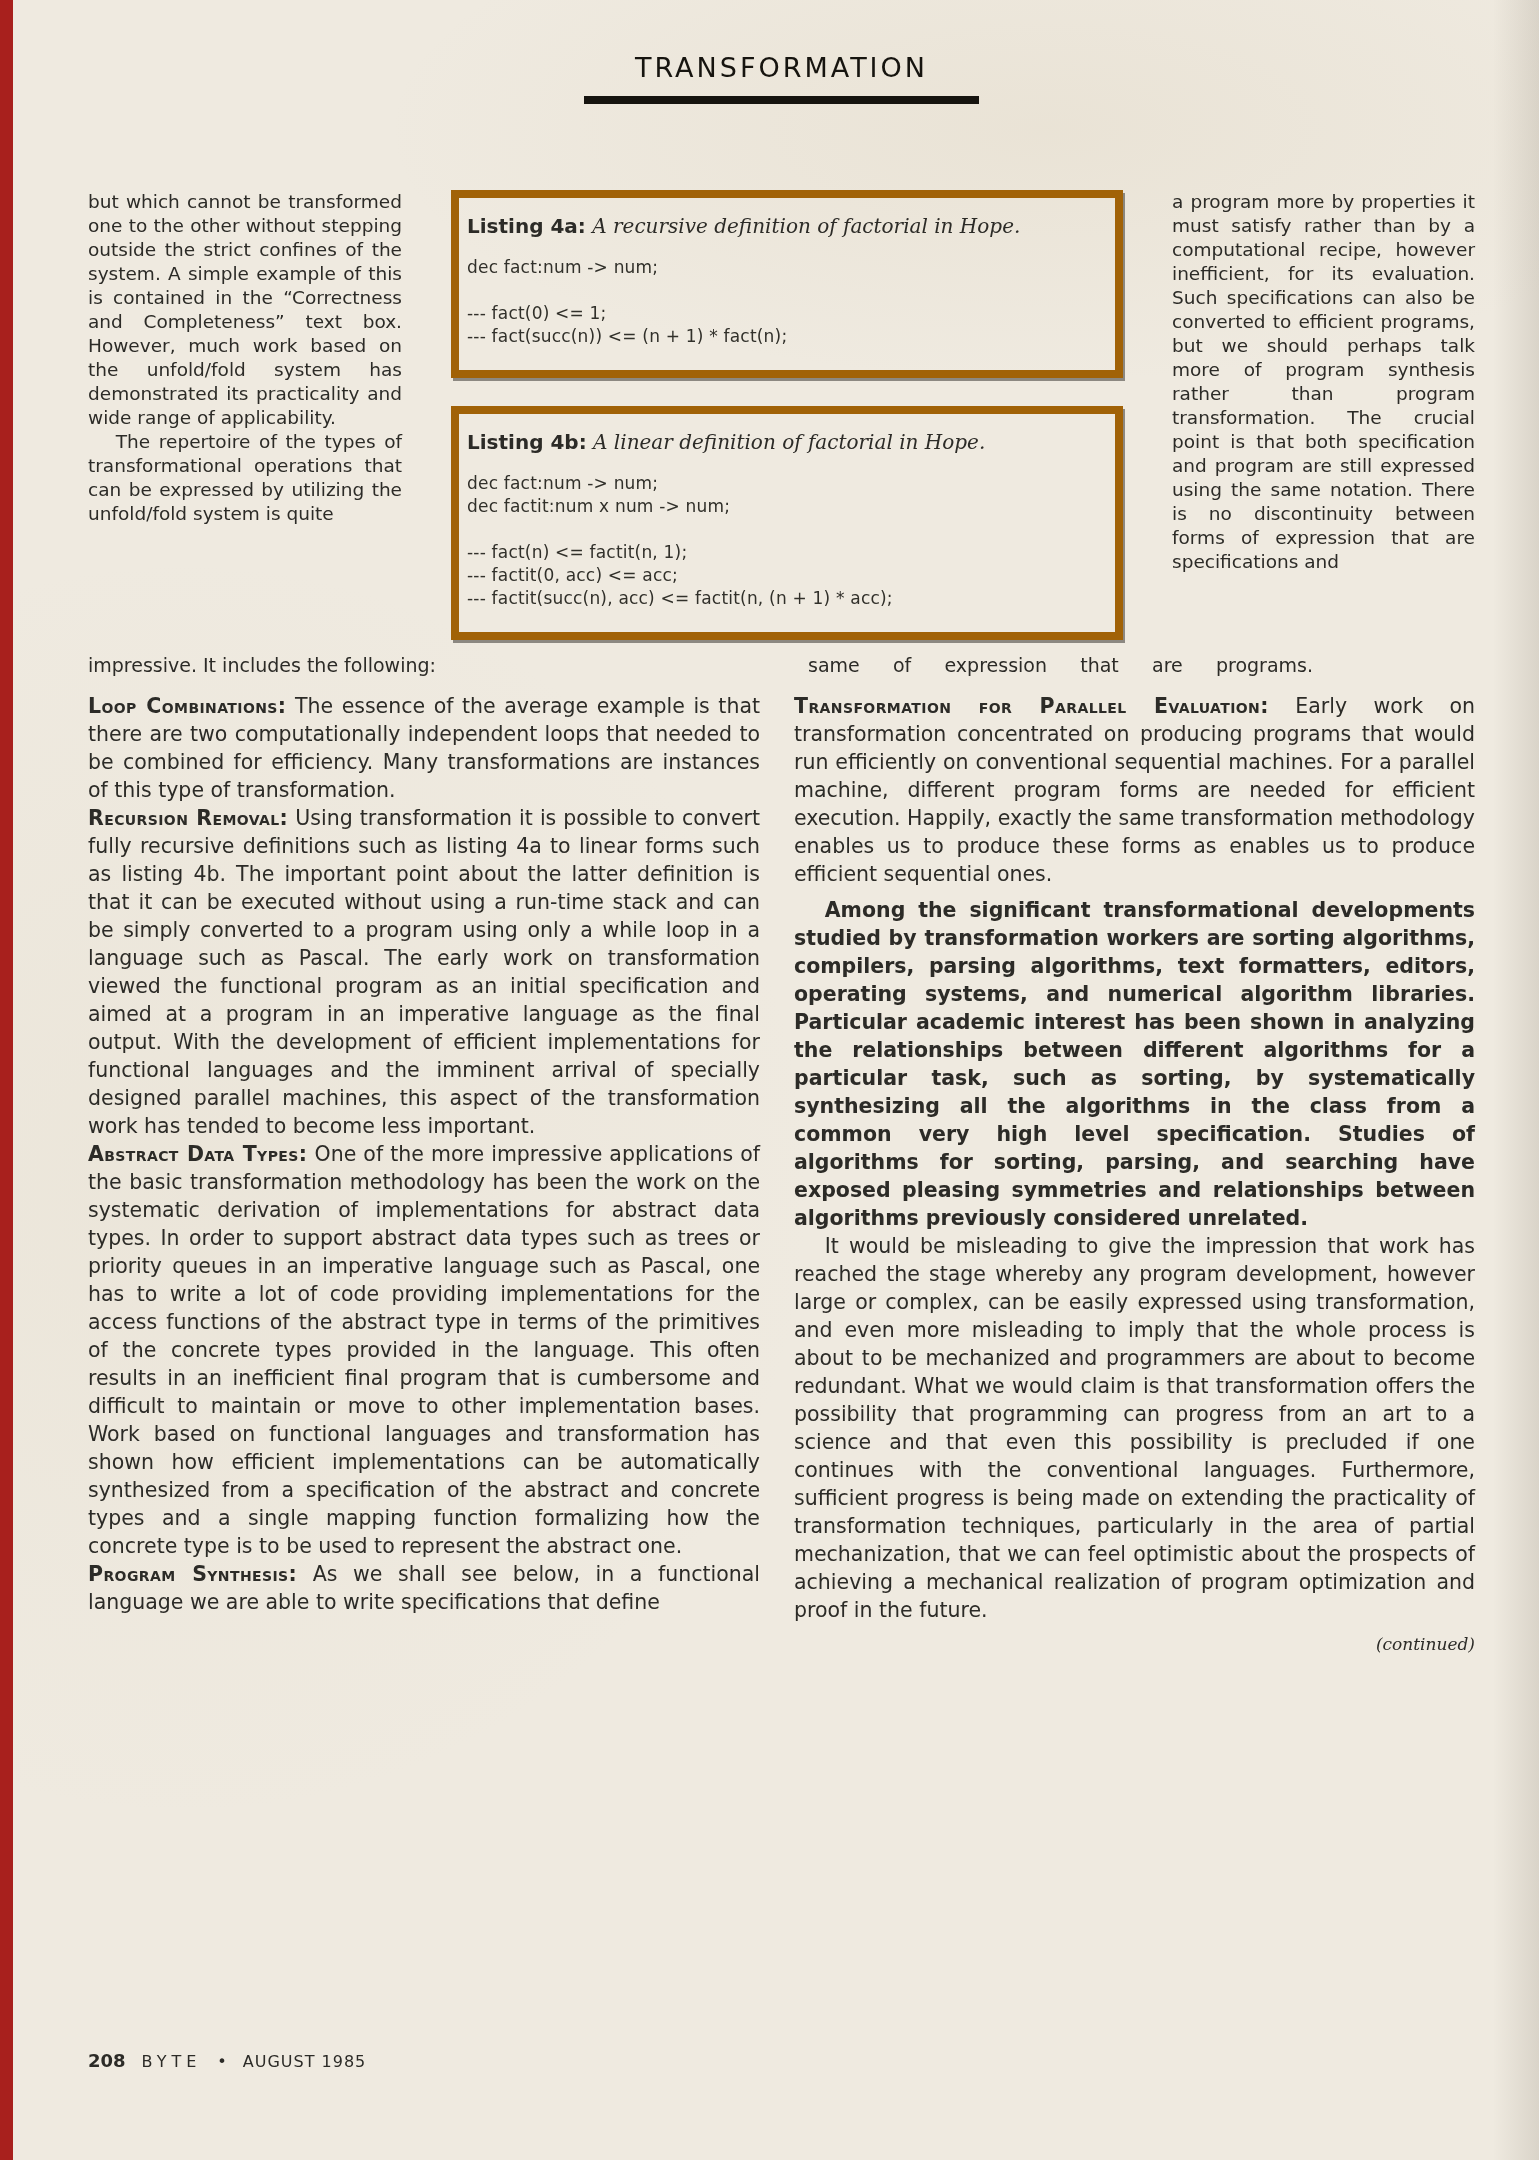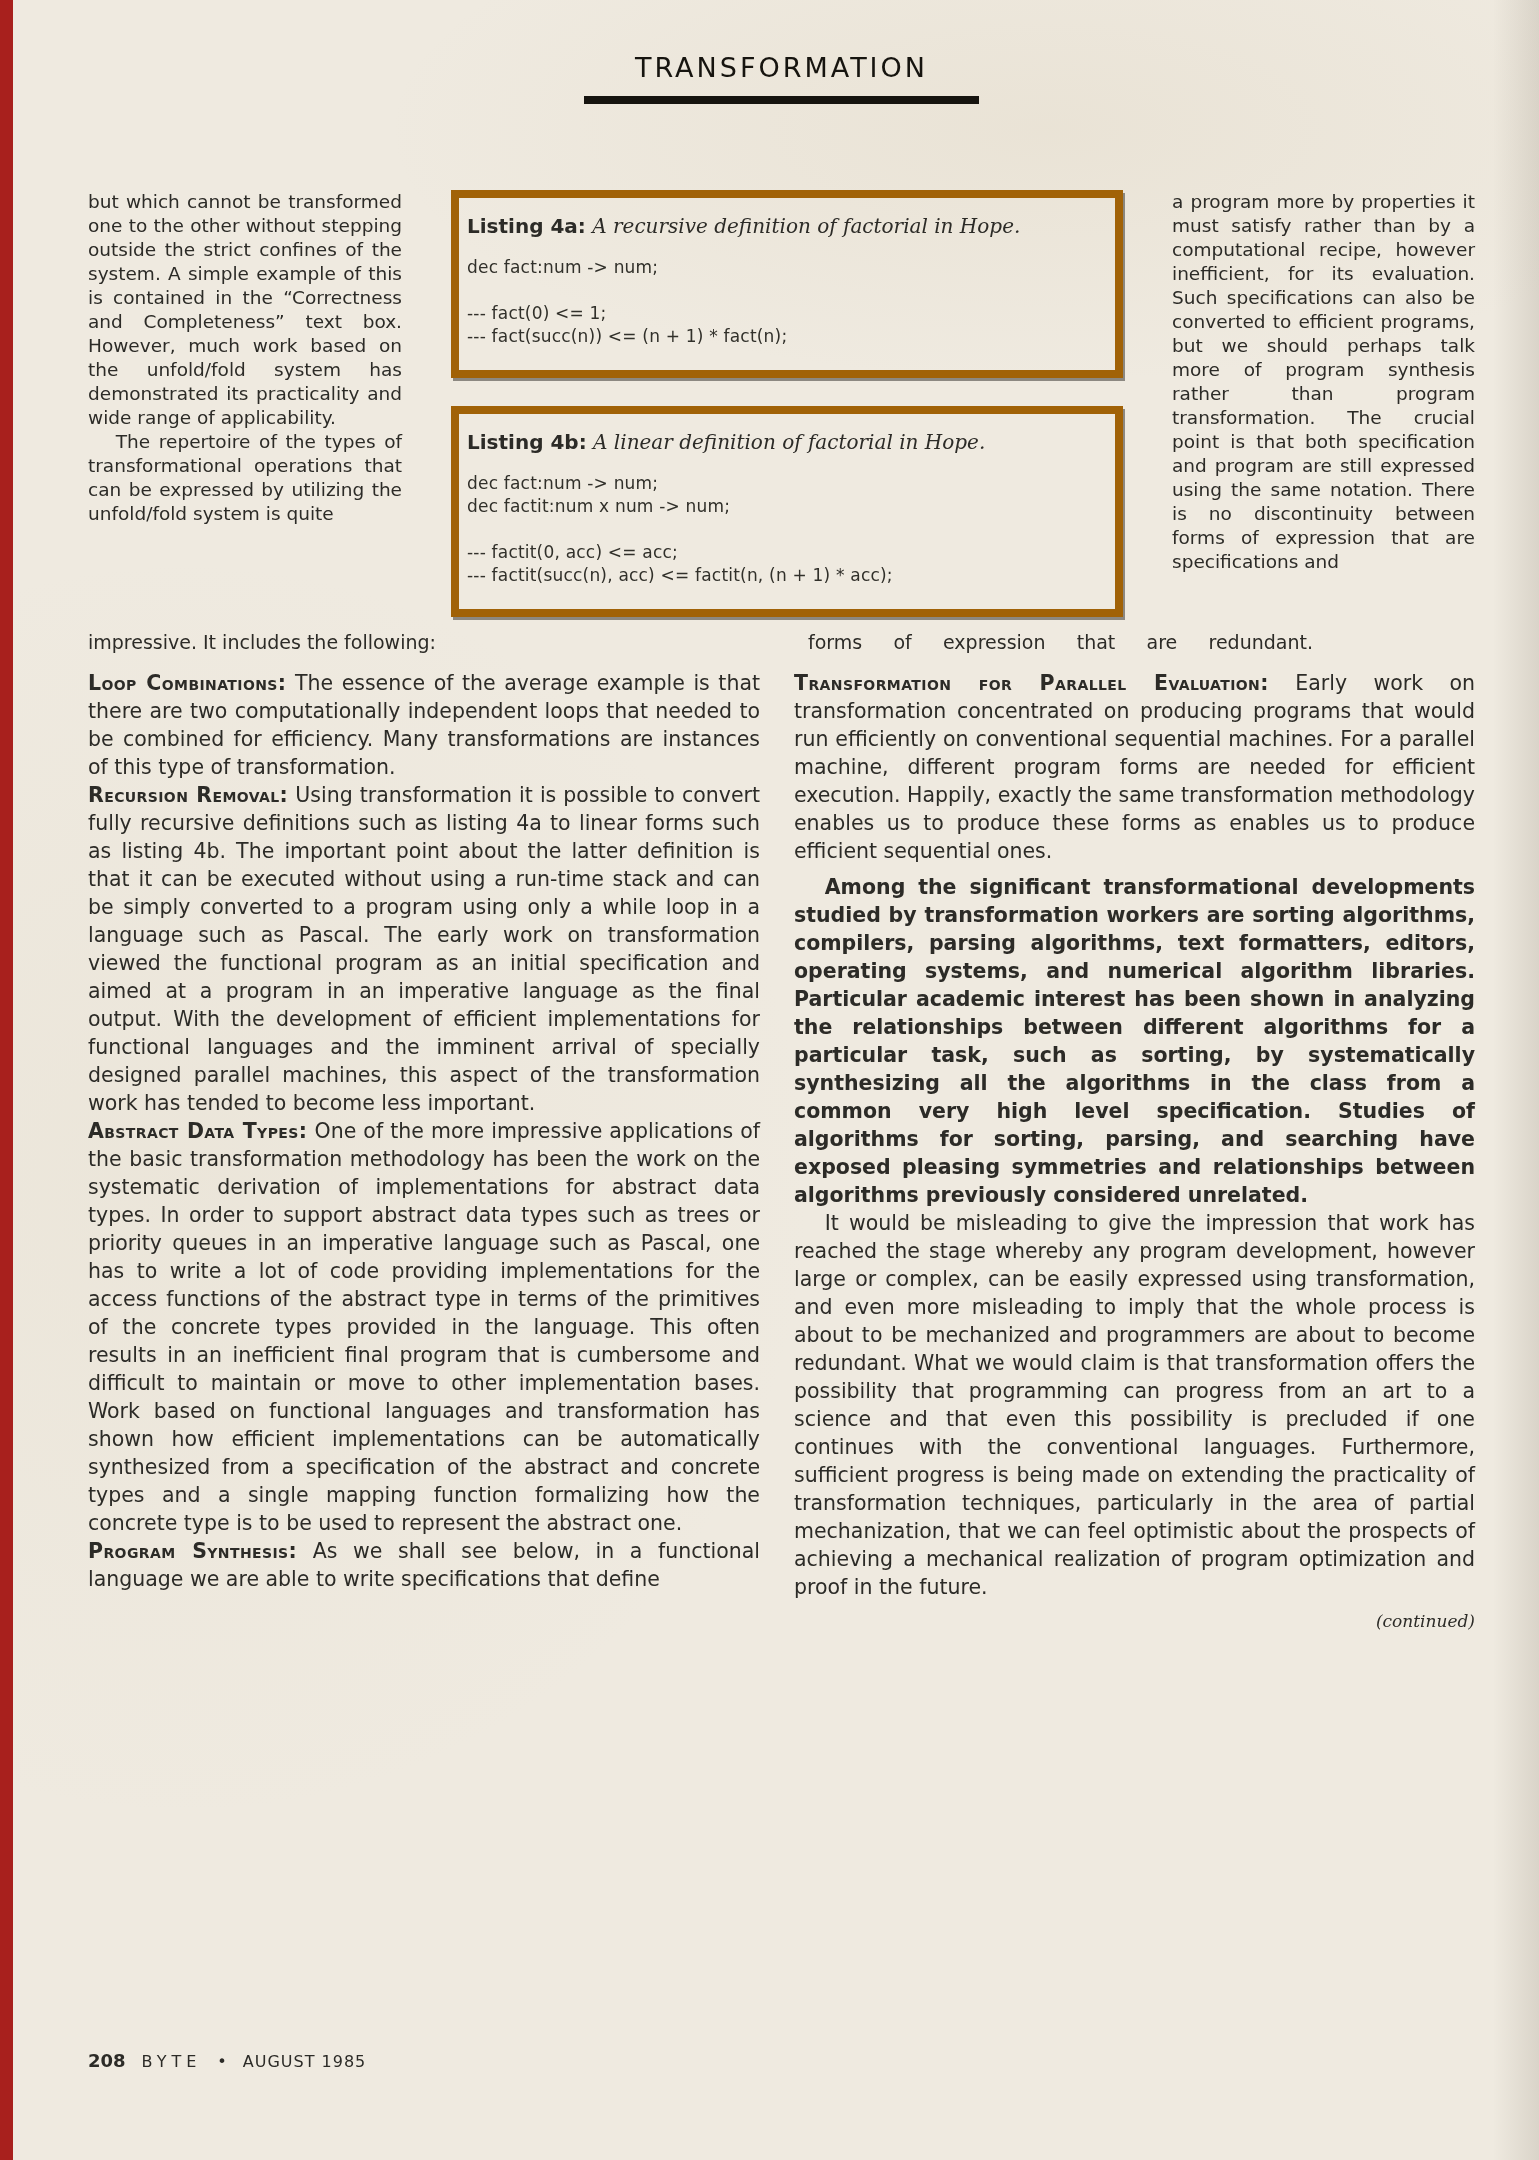--- a/index.html
+++ b/index.html
@@ -135,37 +135,38 @@
         <figcaption class="listing-caption">
           <span class="listing-label">Listing 4b:</span>
           <span class="listing-title">A linear definition of factorial in Hope.</span>
         </figcaption>
         <div class="code">
           <div class="code-group">
             <div class="code-line">dec fact:num -&gt; num;</div>
             <div class="code-line">dec factit:num x num -&gt; num;</div>
           </div>
           <div class="code-group">
+            <div class="code-line">--- fact(n) &lt;= factit(n, 1);</div>
             <div class="code-line">--- factit(0, acc) &lt;= acc;</div>
             <div class="code-line">--- factit(succ(n), acc) &lt;= factit(n, (n + 1) * acc);</div>
           </div>
         </div>
       </figure>
 
     </div>
 
     <div class="narrow">
       <p>a program more by properties it must satisfy rather than by a computational recipe, however inefficient, for its evaluation. Such specifications can also be converted to efficient programs, but we should perhaps talk more of program synthesis rather than program transformation. The crucial point is that both specification and program are still expressed using the same notation. There is no discontinuity between forms of expression that are specifications and</p>
     </div>
 
   </section>
 
   <section class="bridge">
     <div class="bridge-left">impressive. It includes the following:</div>
-    <div class="bridge-right">forms of expression that are redundant.</div>
+    <div class="bridge-right">same of expression that are programs.</div>
   </section>
 
   <section class="main-grid">
 
     <div>
       <p class="body-para">
         <span class="lead">Loop Combinations:</span>
         <span>The essence of the average example is that there are two computationally independent loops that needed to be combined for efficiency. Many transformations are instances of this type of transformation.</span>
       </p>
       <p class="body-para">

